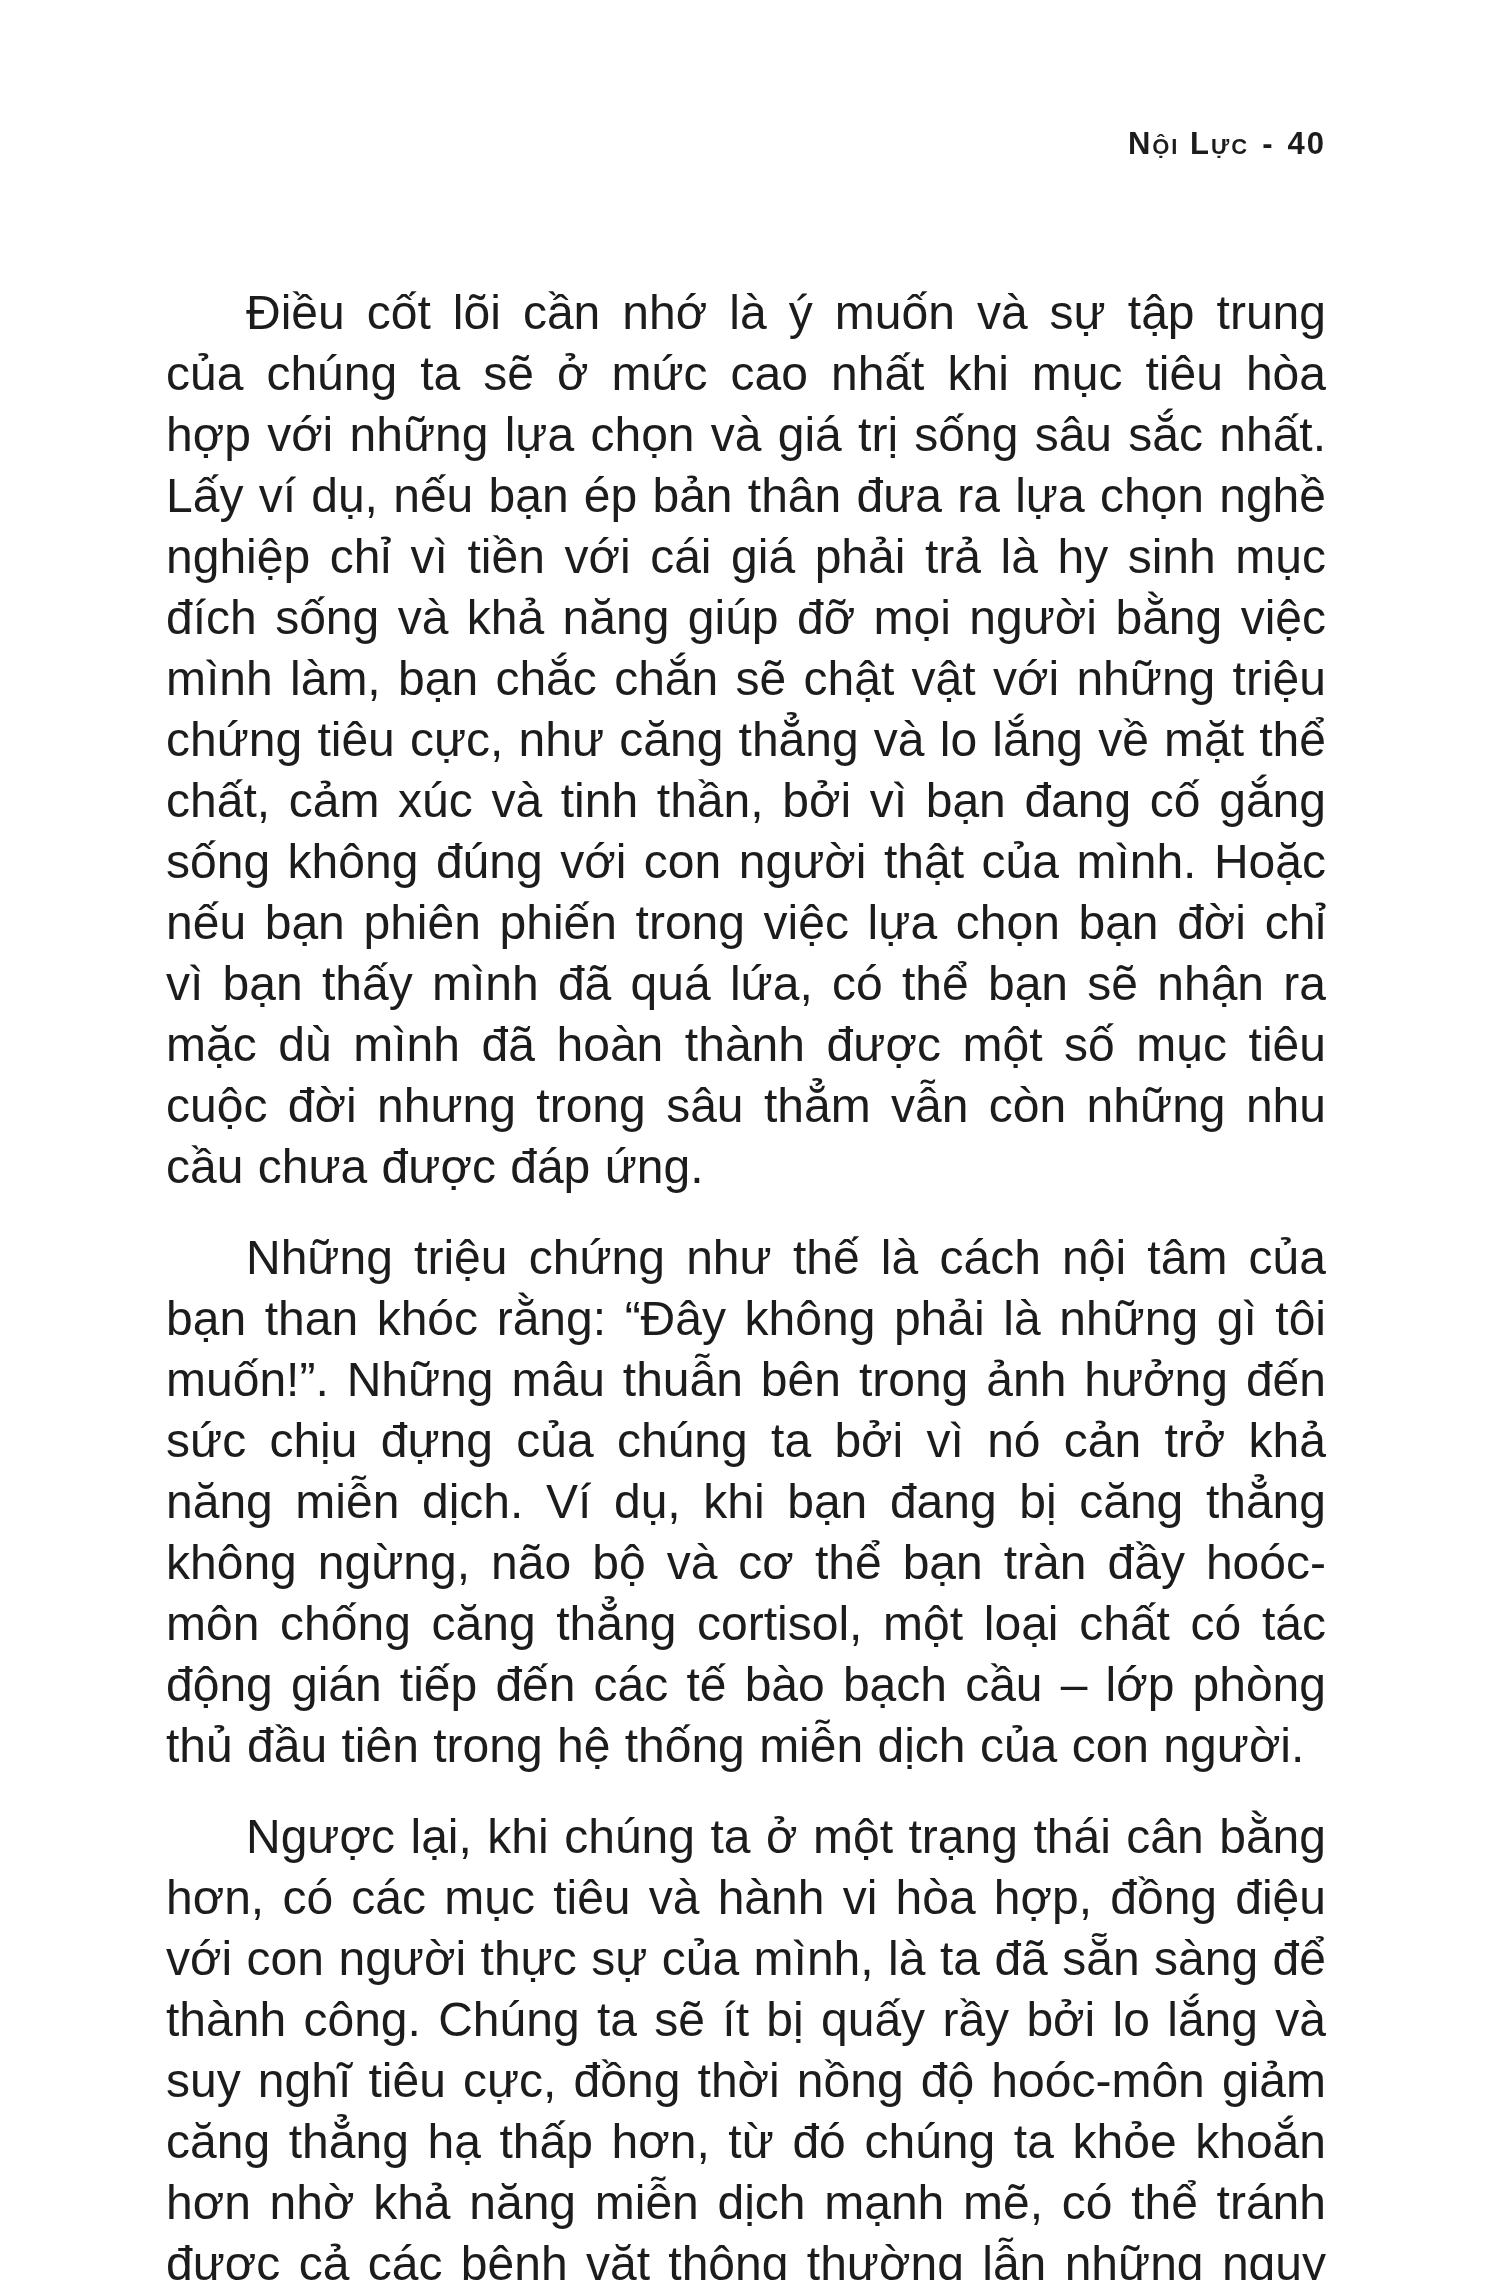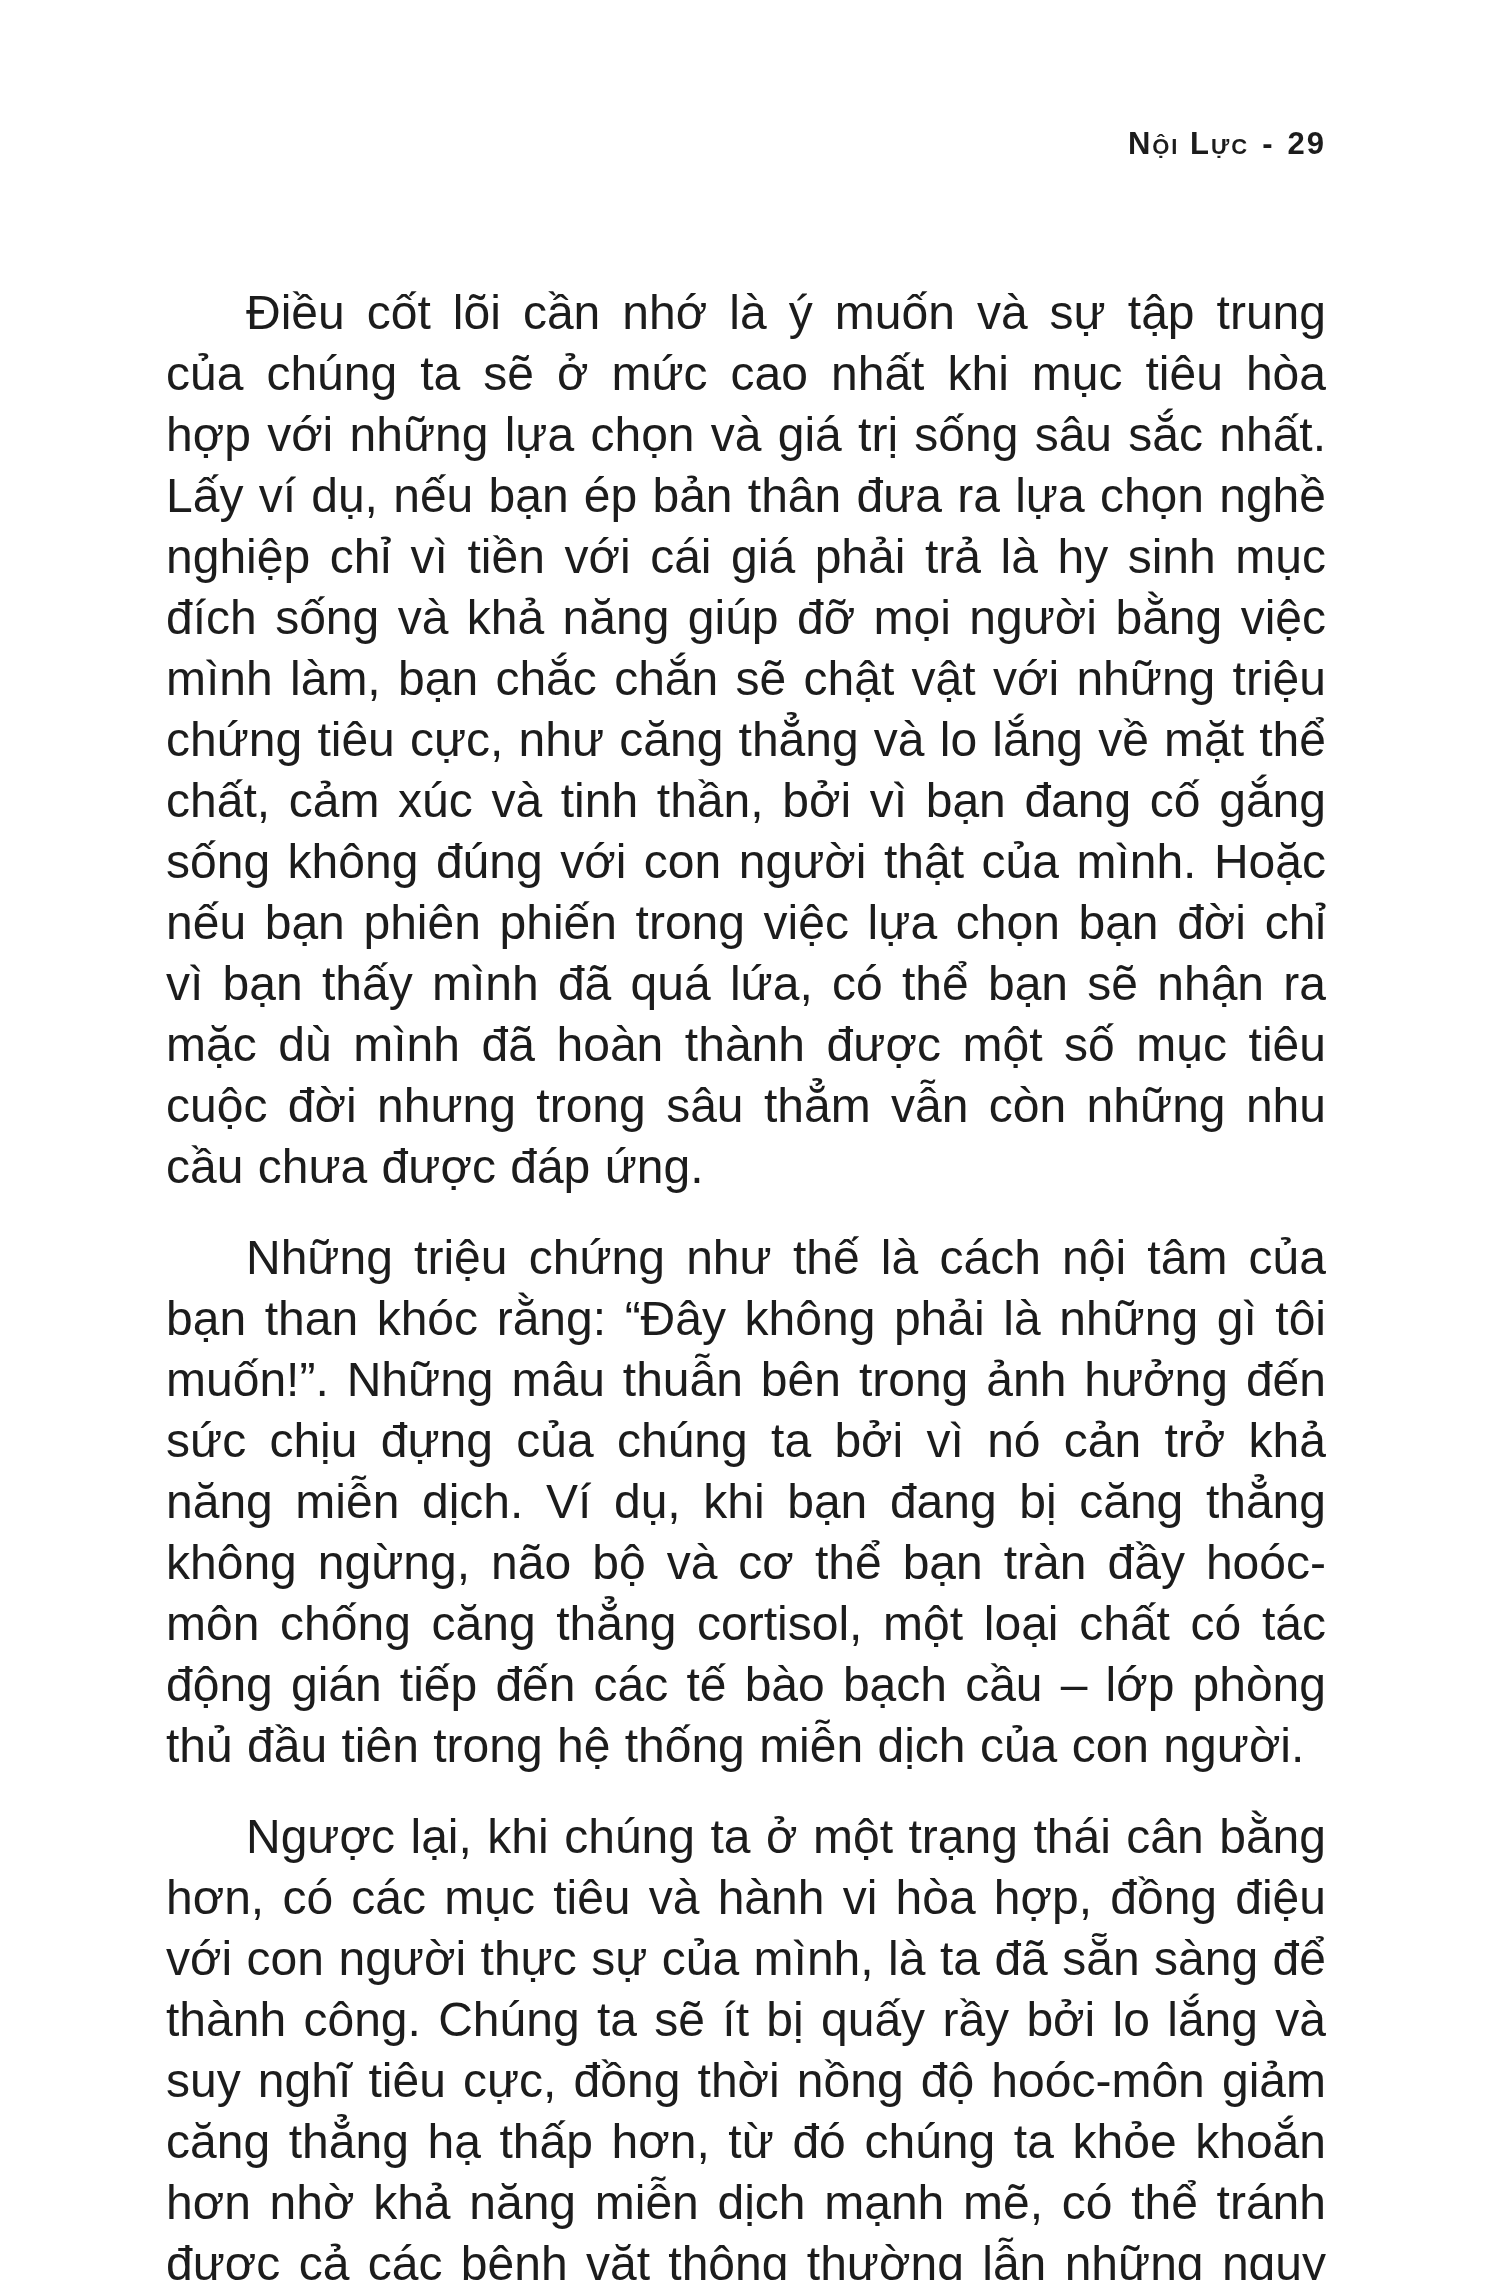--- a/index.html
+++ b/index.html
@@ -57,21 +57,21 @@
   }
 </style>
 </head>
 <body>
 
 <div class="page">
 
   <div class="running-header">
     <span class="smallcaps">Nội Lực</span>
     <span>-</span>
-    <span>29</span>
+    <span>40</span>
   </div>
 
   <div class="body-text">
     <p>Điều cốt lõi cần nhớ là ý muốn và sự tập trung của chúng ta sẽ ở mức cao nhất khi mục tiêu hòa hợp với những lựa chọn và giá trị sống sâu sắc nhất. Lấy ví dụ, nếu bạn ép bản thân đưa ra lựa chọn nghề nghiệp chỉ vì tiền với cái giá phải trả là hy sinh mục đích sống và khả năng giúp đỡ mọi người bằng việc mình làm, bạn chắc chắn sẽ chật vật với những triệu chứng tiêu cực, như căng thẳng và lo lắng về mặt thể chất, cảm xúc và tinh thần, bởi vì bạn đang cố gắng sống không đúng với con người thật của mình. Hoặc nếu bạn phiên phiến trong việc lựa chọn bạn đời chỉ vì bạn thấy mình đã quá lứa, có thể bạn sẽ nhận ra mặc dù mình đã hoàn thành được một số mục tiêu cuộc đời nhưng trong sâu thẳm vẫn còn những nhu cầu chưa được đáp ứng.</p>
     <p>Những triệu chứng như thế là cách nội tâm của bạn than khóc rằng: “Đây không phải là những gì tôi muốn!”. Những mâu thuẫn bên trong ảnh hưởng đến sức chịu đựng của chúng ta bởi vì nó cản trở khả năng miễn dịch. Ví dụ, khi bạn đang bị căng thẳng không ngừng, não bộ và cơ thể bạn tràn đầy hoóc-môn chống căng thẳng cortisol, một loại chất có tác động gián tiếp đến các tế bào bạch cầu – lớp phòng thủ đầu tiên trong hệ thống miễn dịch của con người.</p>
     <p>Ngược lại, khi chúng ta ở một trạng thái cân bằng hơn, có các mục tiêu và hành vi hòa hợp, đồng điệu với con người thực sự của mình, là ta đã sẵn sàng để thành công. Chúng ta sẽ ít bị quấy rầy bởi lo lắng và suy nghĩ tiêu cực, đồng thời nồng độ hoóc-môn giảm căng thẳng hạ thấp hơn, từ đó chúng ta khỏe khoắn hơn nhờ khả năng miễn dịch mạnh mẽ, có thể tránh được cả các bệnh vặt thông thường lẫn những nguy cơ</p>
   </div>
 
 </div>
 

